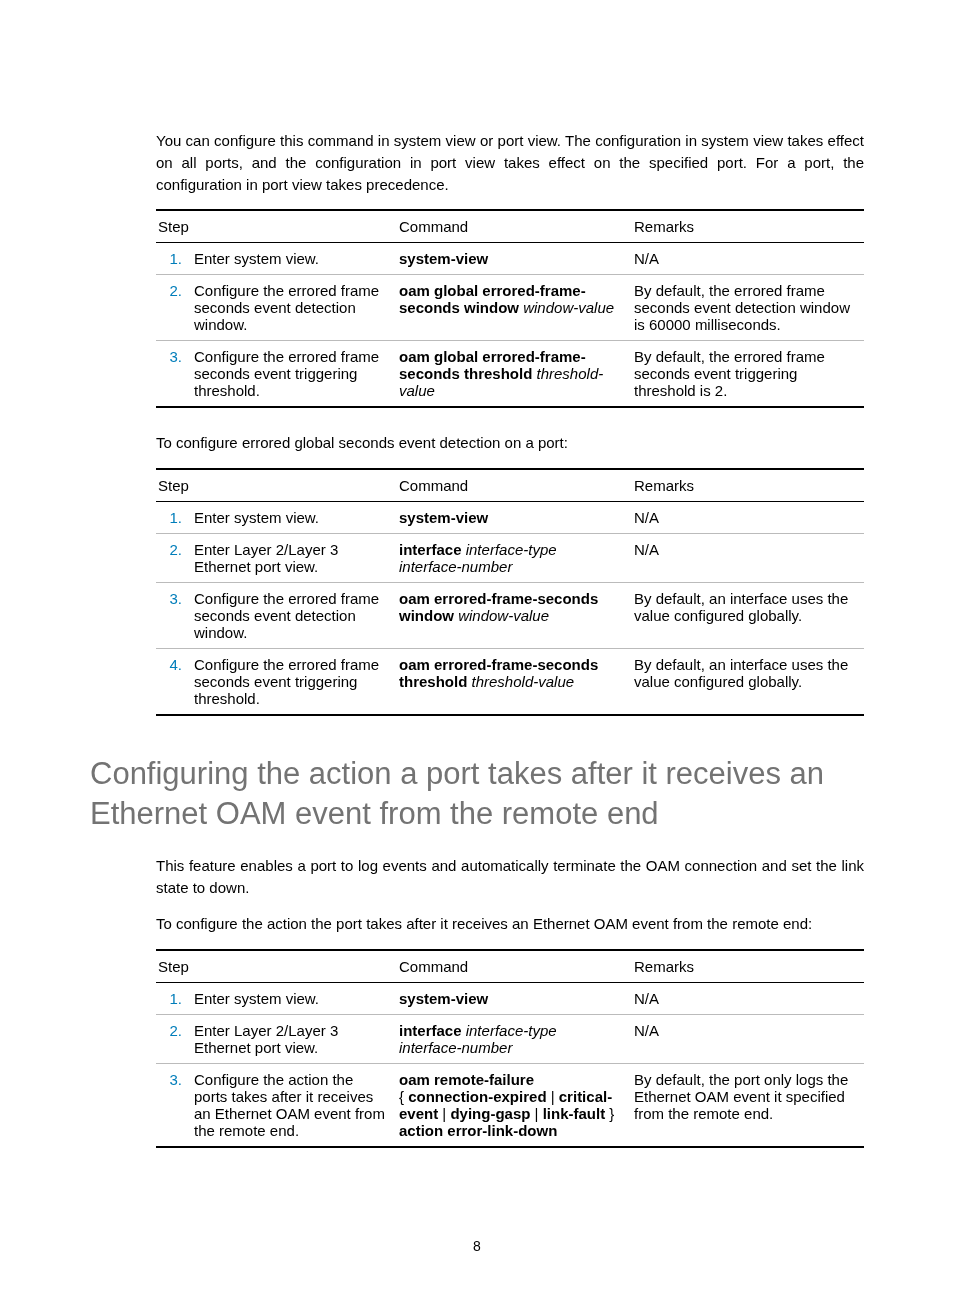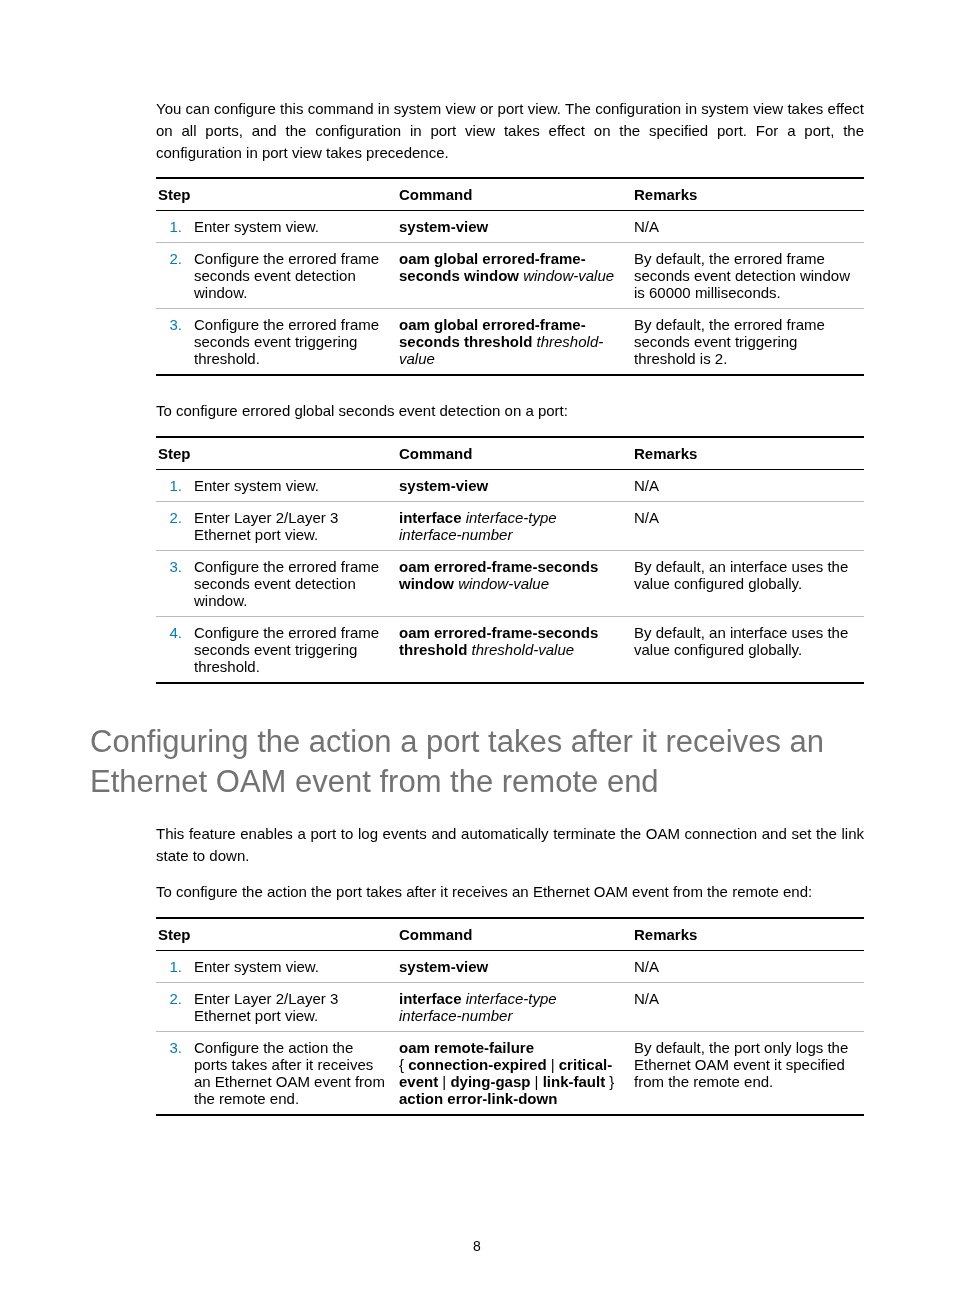--- a/index.html
+++ b/index.html
@@ -8,20 +8,21 @@
     width: 954px;
     height: 1296px;
     font-family: "Helvetica Neue", Helvetica, Arial, sans-serif;
     font-weight: 300;
     color: #000;
     background: #fff;
     position: relative;
   }
   .page {
     padding: 98px 90px 0 90px;
+    margin-top: 32px;
   }
   p.body {
     font-size: 15px;
     line-height: 1.45;
     margin: 0 0 14px 0;
     text-align: justify;
     font-weight: 300;
     padding-left: 66px;
   }
   h1.section {
@@ -33,21 +34,21 @@
   }
   table.steps {
     width: 100%;
     border-collapse: collapse;
     margin: 0 0 24px 66px;
     font-size: 15px;
     width: calc(100% - 66px);
   }
   table.steps thead th {
     text-align: left;
-    font-weight: 700;
+    font-weight: 400;
     padding: 7px 10px 7px 2px;
     border-top: 2px solid #000;
     border-bottom: 1px solid #000;
   }
   table.steps tbody td {
     vertical-align: top;
     padding: 7px 10px 7px 2px;
     border-bottom: 1px solid #bbb;
     font-weight: 300;
   }

